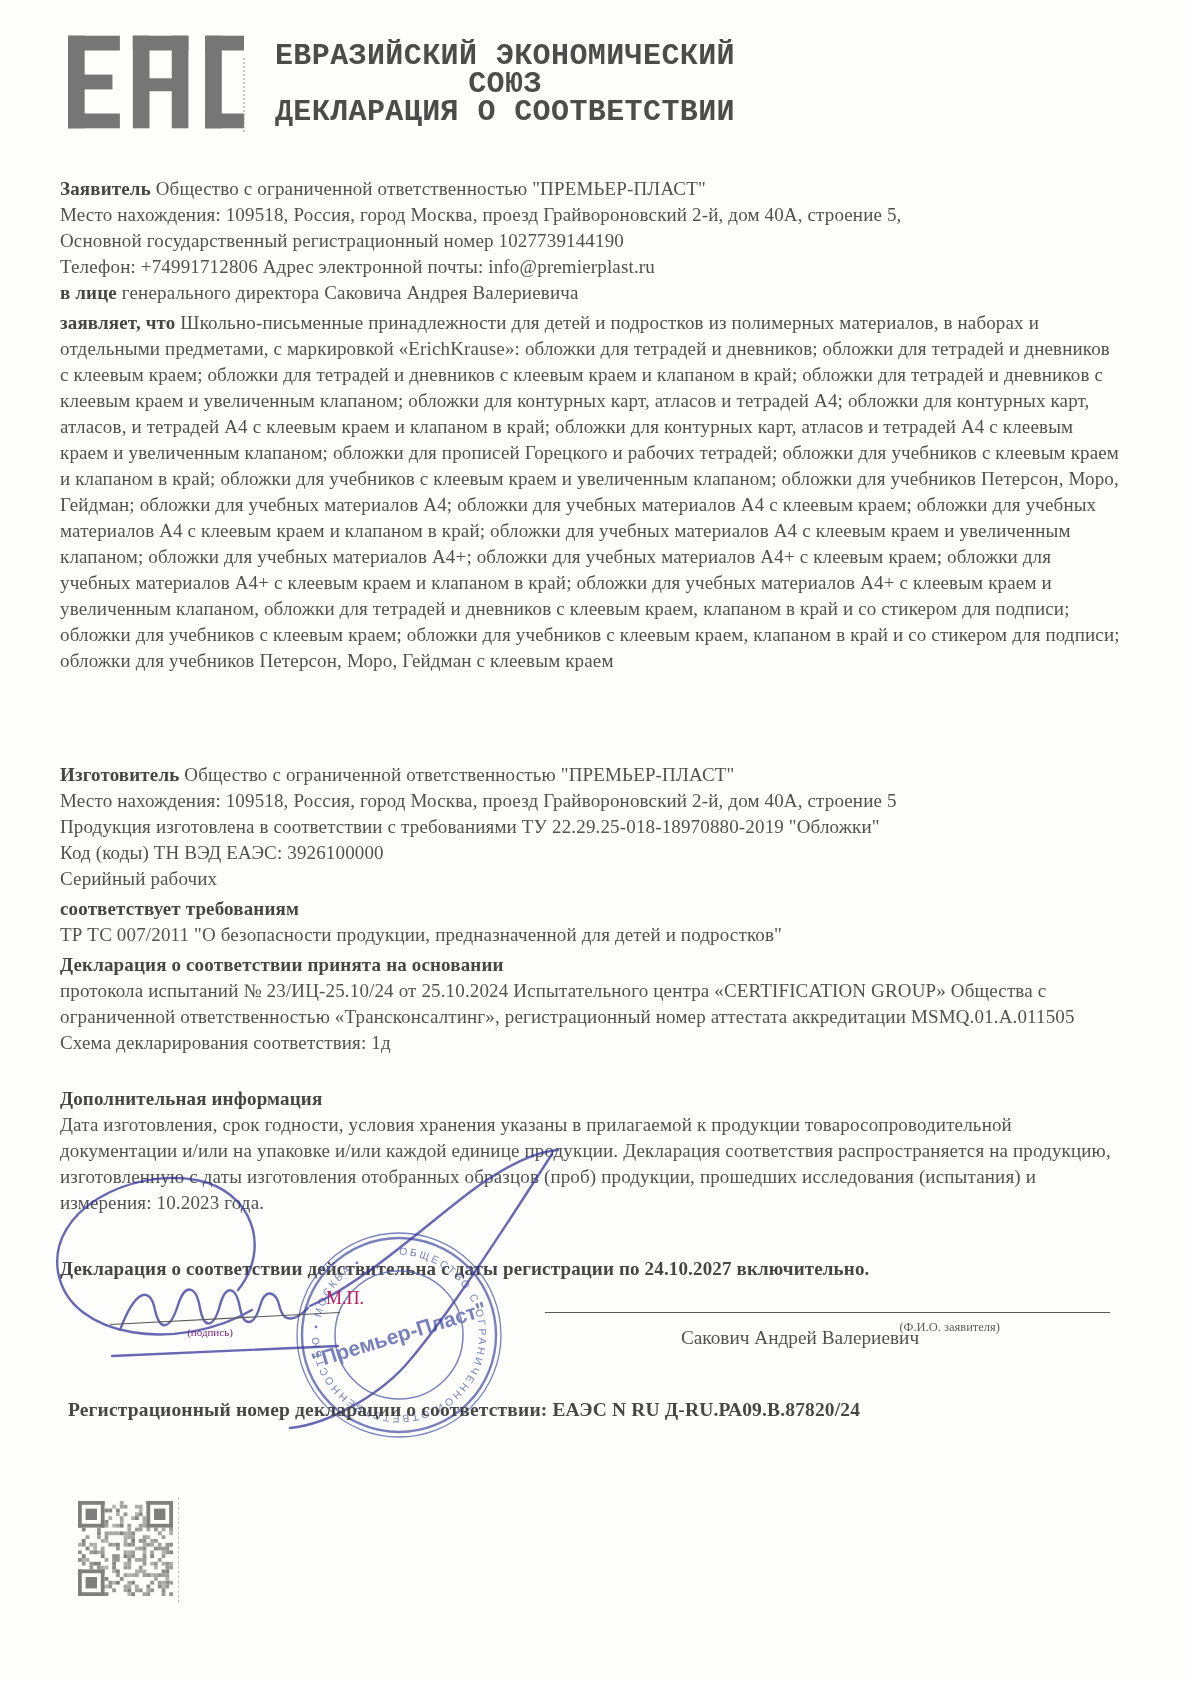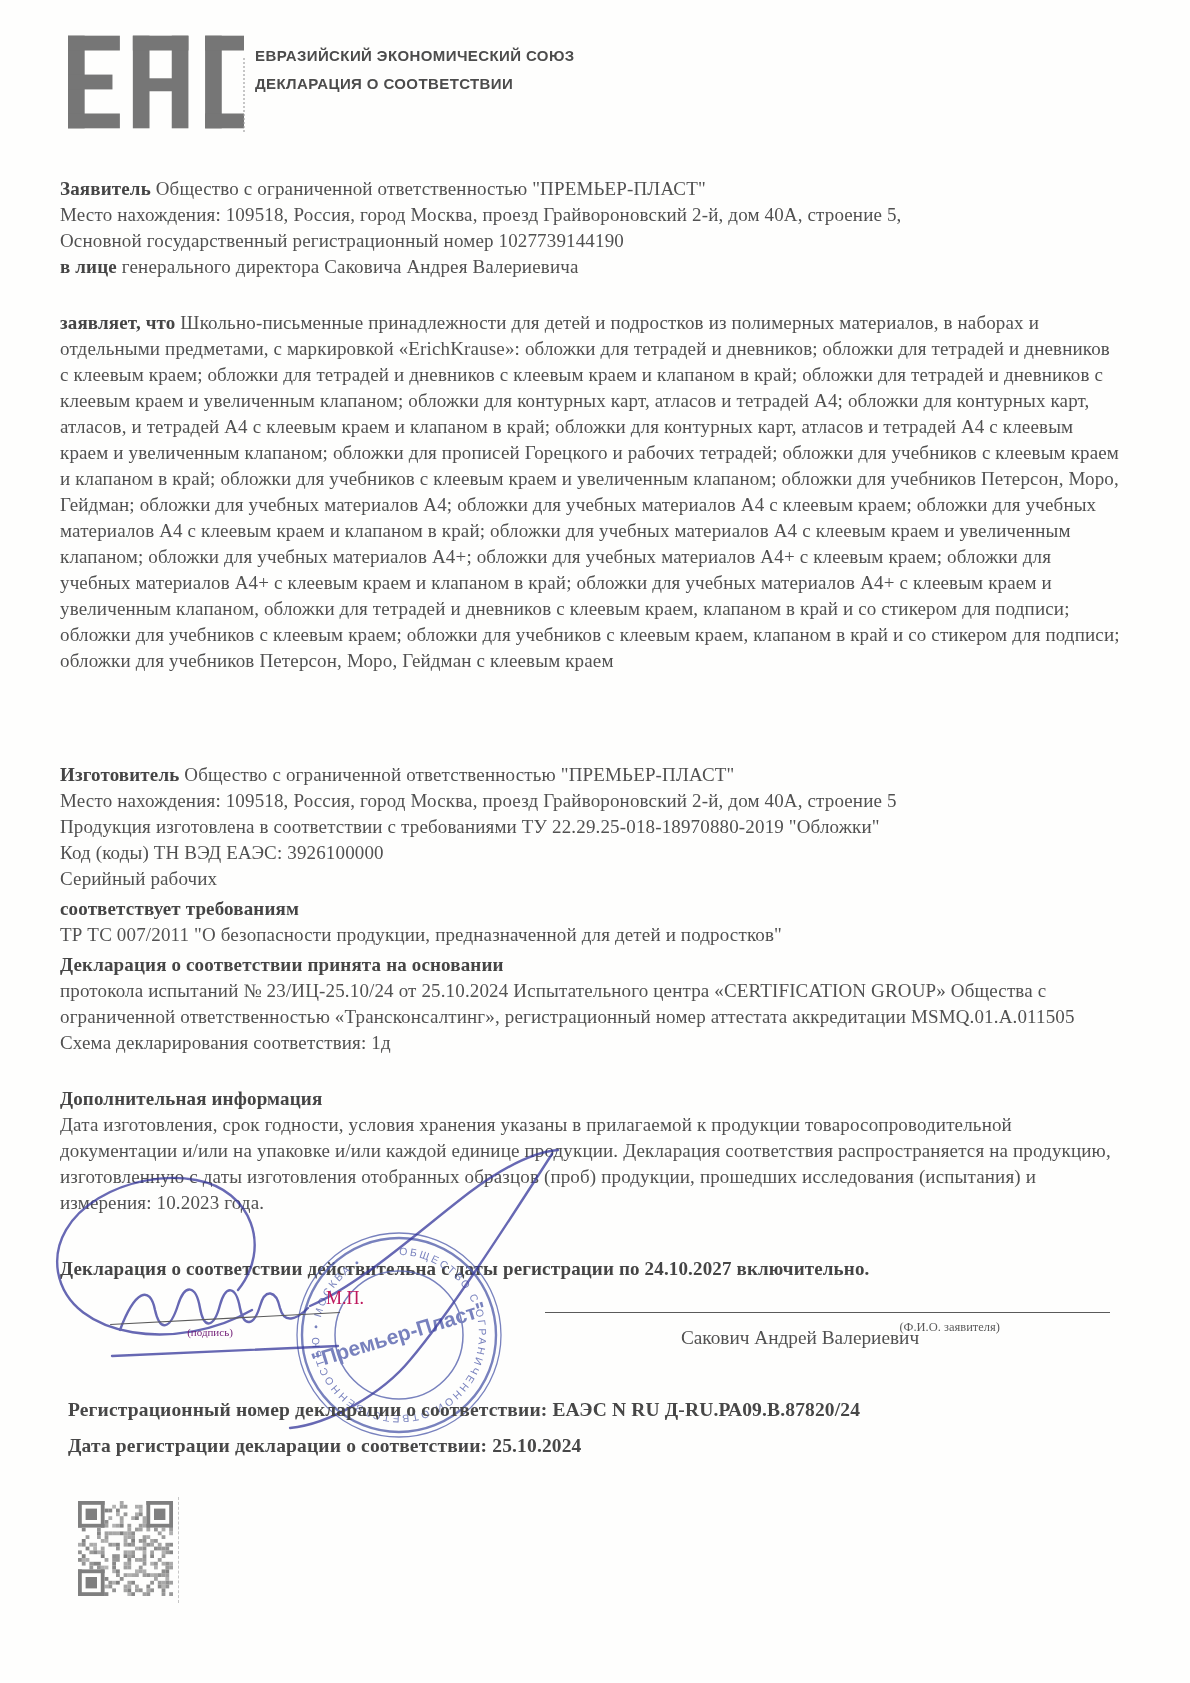--- a/index.html
+++ b/index.html
@@ -6,23 +6,23 @@
   .page{
     position:relative;width:1190px;height:1683px;margin:0 auto;
     background:#fefefd;overflow:hidden;
     font-family:"Liberation Serif", serif;color:#515151;
   }
   
   .logo{position:absolute;left:68px;top:33px;width:176px;height:98px;}
   .logo svg{width:100%;height:100%;}
   .scan-line-logo{position:absolute;left:243px;top:58px;height:74px;border-left:2px dotted #9a9a9a;opacity:.55;}
   .title{
-    position:absolute;left:255px;top:42px;width:500px;text-align:left;
-    font-family:Liberation Sans, sans-serif;font-weight:bold;
-    font-size:15px;line-height:28px;color:#4c4c4c;letter-spacing:.4px;
+    position:absolute;left:255px;top:42px;width:500px;text-align:center;
+    font-family:Liberation Mono, monospace;font-weight:bold;
+    font-size:30px;line-height:28px;color:#4c4c4c;letter-spacing:.4px;
   }
   
   .sec{position:absolute;left:60px;width:1062px;font-size:19px;line-height:26px;letter-spacing:.15px;}
   .sec b{color:#454545;}
   .ln{min-height:26px;}
   
   .sig-svg{position:absolute;left:0;top:0;width:1190px;height:1683px;pointer-events:none;}
   .stamp{position:absolute;left:293px;top:1229px;width:212px;height:212px;opacity:.8;}
   .ringtext{font-family:"Liberation Sans", sans-serif;font-size:10.5px;letter-spacing:2.4px;fill:#5763ae;}
   .stampcenter{font-family:"Liberation Sans", sans-serif;font-weight:bold;font-size:21px;fill:#5763ae;}
@@ -66,20 +66,21 @@
 
   <div class="title">
     <div>ЕВРАЗИЙСКИЙ ЭКОНОМИЧЕСКИЙ СОЮЗ</div>
     <div>ДЕКЛАРАЦИЯ О СООТВЕТСТВИИ</div>
   </div>
 
   <div class="sec" style="top:176px">
     <div class="ln"><b>Заявитель</b><span> Общество с ограниченной ответственностью "ПРЕМЬЕР-ПЛАСТ"</span></div>
     <div class="ln">Место нахождения: 109518, Россия, город Москва, проезд Грайвороновский 2-й, дом 40А, строение 5,</div>
     <div class="ln">Основной государственный регистрационный номер 1027739144190</div>
+    <div class="ln">Телефон: +74991712806 Адрес электронной почты: info@premierplast.ru</div>
     <div class="ln"><b>в лице</b><span> генерального директора Саковича Андрея Валериевича</span></div>
   </div>
 
   <div class="sec" style="top:310px">
     <b>заявляет, что</b><span> Школьно-письменные принадлежности для детей и подростков из полимерных материалов, в наборах и отдельными предметами, с маркировкой «ErichKrause»: обложки для тетрадей и дневников; обложки для тетрадей и дневников с клеевым краем; обложки для тетрадей и дневников с клеевым краем и клапаном в край; обложки для тетрадей и дневников с клеевым краем и увеличенным клапаном; обложки для контурных карт, атласов и тетрадей А4; обложки для контурных карт, атласов, и тетрадей А4 с клеевым краем и клапаном в край; обложки для контурных карт, атласов и тетрадей А4 с клеевым краем и увеличенным клапаном; обложки для прописей Горецкого и рабочих тетрадей; обложки для учебников с клеевым краем и клапаном в край; обложки для учебников с клеевым краем и увеличенным клапаном; обложки для учебников Петерсон, Моро, Гейдман; обложки для учебных материалов А4; обложки для учебных материалов А4 с клеевым краем; обложки для учебных материалов А4 с клеевым краем и клапаном в край; обложки для учебных материалов А4 с клеевым краем и увеличенным клапаном; обложки для учебных материалов А4+; обложки для учебных материалов А4+ с клеевым краем; обложки для учебных материалов А4+ с клеевым краем и клапаном в край; обложки для учебных материалов А4+ с клеевым краем и увеличенным клапаном, обложки для тетрадей и дневников с клеевым краем, клапаном в край и со стикером для подписи; обложки для учебников с клеевым краем; обложки для учебников с клеевым краем, клапаном в край и со стикером для подписи; обложки для учебников Петерсон, Моро, Гейдман с клеевым краем</span>
   </div>
 
   <div class="sec" style="top:762px">
     <div class="ln"><b>Изготовитель</b><span> Общество с ограниченной ответственностью "ПРЕМЬЕР-ПЛАСТ"</span></div>
     <div class="ln">Место нахождения: 109518, Россия, город Москва, проезд Грайвороновский 2-й, дом 40А, строение 5</div>
@@ -130,21 +131,20 @@
   </svg>
 
   <span class="mp">М.П.</span>
   <div class="podpis-line"></div>
   <div class="podpis-label">(подпись)</div>
   <div class="fio-name">Сакович Андрей Валериевич</div>
   <div class="fio-line"></div>
   <div class="fio-label">(Ф.И.О. заявителя)</div>
 
   <div class="regline" style="top:1368px">Регистрационный номер декларации о соответствии: ЕАЭС N RU Д-RU.РА09.В.87820/24</div>
-  <div class="regline" style="top:1404px">Дата регистрации декларации о соответствии: 25.10.2024</div>
 
   <svg id="qr-svg" class="qr" viewBox="0 0 100 100">
       <rect x="44" y="0" width="4" height="4" fill="rgba(85,85,85,0.6553865432739259)"></rect>
       <rect x="36" y="4" width="4" height="4" fill="rgba(85,85,85,0.5632631421089173)"></rect>
       <rect x="44" y="4" width="4" height="4" fill="rgba(85,85,85,0.7126053810119629)"></rect>
       <rect x="48" y="4" width="4" height="4" fill="rgba(85,85,85,0.7365609288215638)"></rect>
       <rect x="60" y="4" width="4" height="4" fill="rgba(85,85,85,0.611701774597168)"></rect>
       <rect x="64" y="4" width="4" height="4" fill="rgba(85,85,85,0.6353297710418702)"></rect>
       <rect x="28" y="8" width="4" height="4" fill="rgba(85,85,85,0.9388207435607911)"></rect>
       <rect x="32" y="8" width="4" height="4" fill="rgba(85,85,85,0.903627121448517)"></rect>

